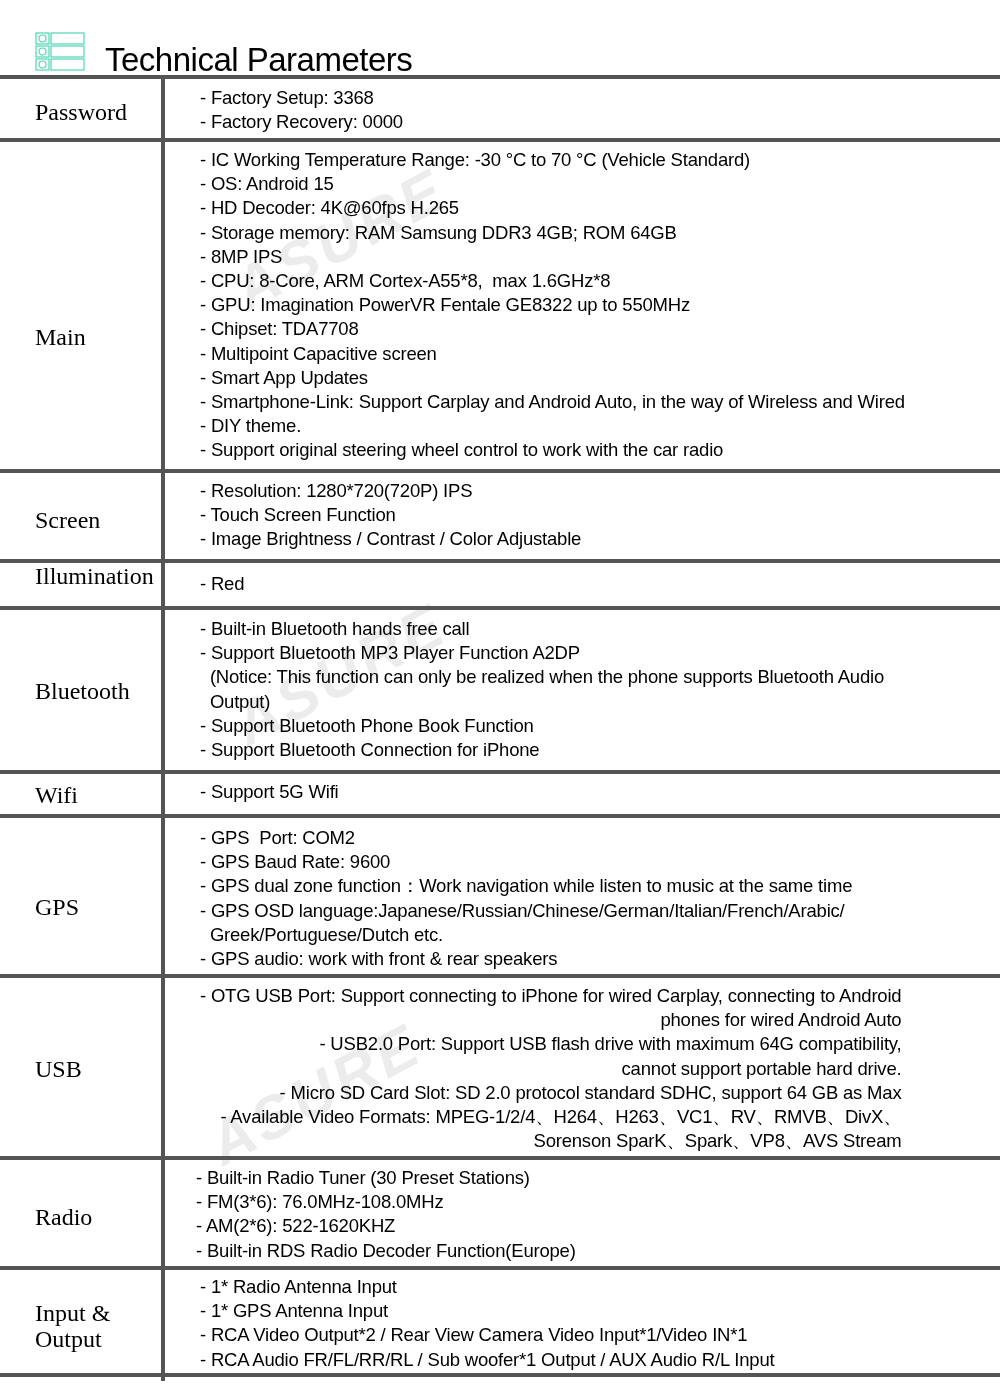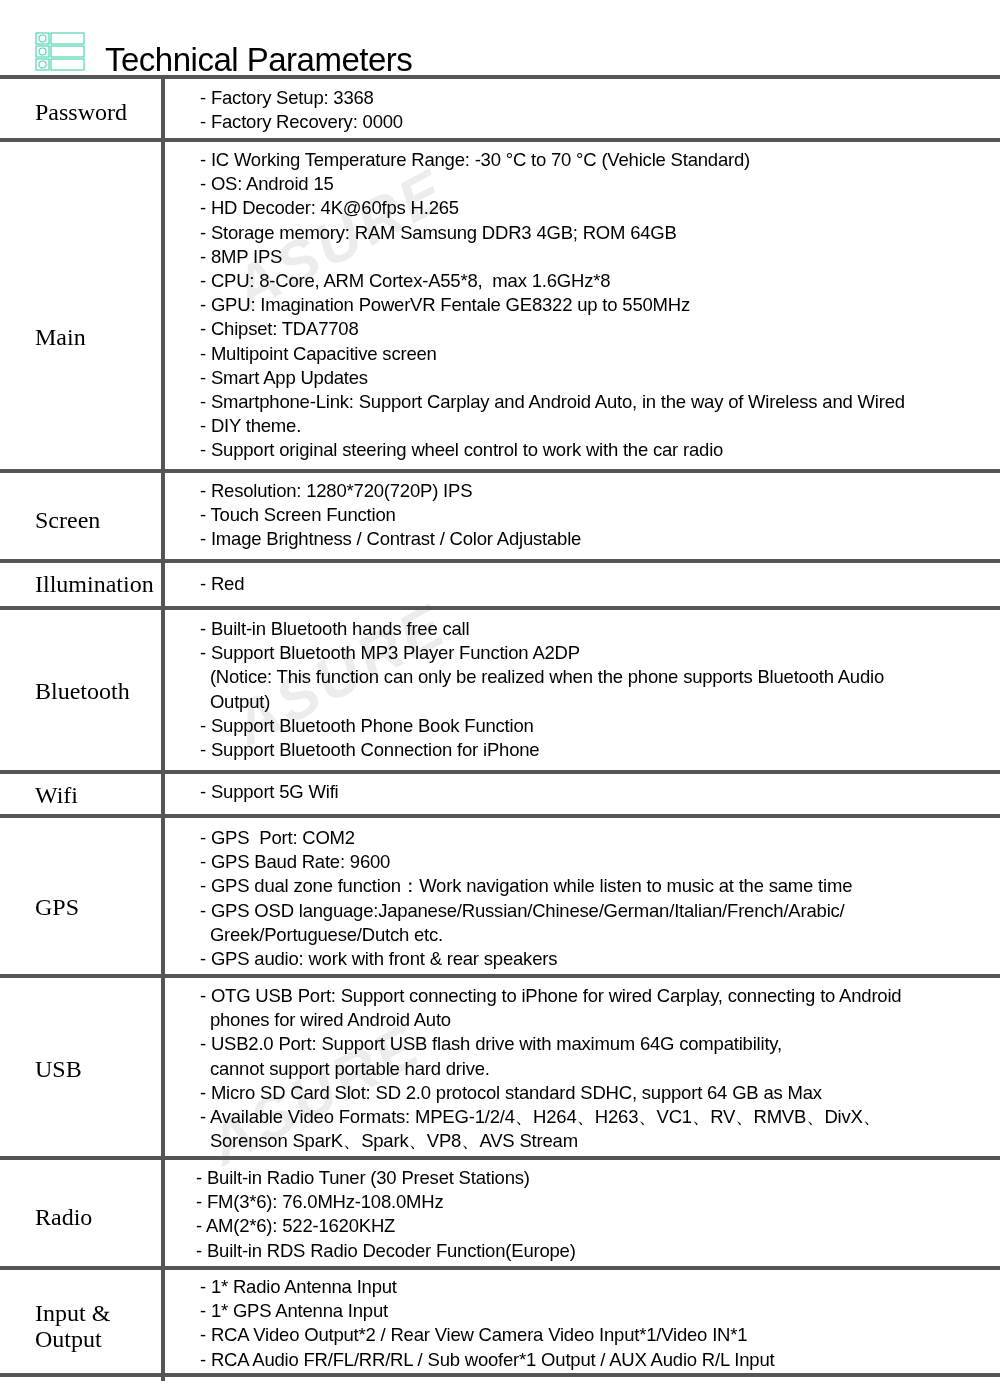--- a/index.html
+++ b/index.html
@@ -77,21 +77,21 @@
   <div class="row" style="top:394px; height:91px;">
     <div class="label" style="top:34px;">Screen</div>
     <div class="values" style="top:6px;">
       <div class="val">- Resolution: 1280*720(720P) IPS</div>
       <div class="val">- Touch Screen Function</div>
       <div class="val">- Image Brightness / Contrast / Color Adjustable</div>
     </div>
   </div>
 
   <div class="row" style="top:484px; height:48px;">
-    <div class="label" style="top:8px;">Illumination</div>
+    <div class="label" style="top:0;">Illumination</div>
     <div class="values" style="top:9px;">
       <div class="val">- Red</div>
     </div>
   </div>
 
   <div class="row" style="top:531px; height:165px;">
     <div class="label" style="top:68px;">Bluetooth</div>
     <div class="values" style="top:7px;">
       <div class="val">- Built-in Bluetooth hands free call</div>
       <div class="val">- Support Bluetooth MP3 Player Function A2DP</div>
@@ -116,21 +116,21 @@
       <div class="val">- GPS Baud Rate: 9600</div>
       <div class="val">- GPS dual zone function：Work navigation while listen to music at the same time</div>
       <div class="val">- GPS OSD language:Japanese/Russian/Chinese/German/Italian/French/Arabic/</div>
       <div class="val">  Greek/Portuguese/Dutch etc.</div>
       <div class="val">- GPS audio: work with front &amp; rear speakers</div>
     </div>
   </div>
 
   <div class="row" style="top:899px; height:183px;">
     <div class="label" style="top:78px;">USB</div>
-    <div class="values" style="top:6px;">
+    <div class="values" style="top:6px;text-align:right;">
       <div class="val">- OTG USB Port: Support connecting to iPhone for wired Carplay, connecting to Android</div>
       <div class="val">  phones for wired Android Auto</div>
       <div class="val">- USB2.0 Port: Support USB flash drive with maximum 64G compatibility,</div>
       <div class="val">  cannot support portable hard drive.</div>
       <div class="val">- Micro SD Card Slot: SD 2.0 protocol standard SDHC, support 64 GB as Max</div>
       <div class="val">- Available Video Formats: MPEG-1/2/4、H264、H263、VC1、RV、RMVB、DivX、</div>
       <div class="val">  Sorenson SparK、Spark、VP8、AVS Stream</div>
     </div>
   </div>
 

